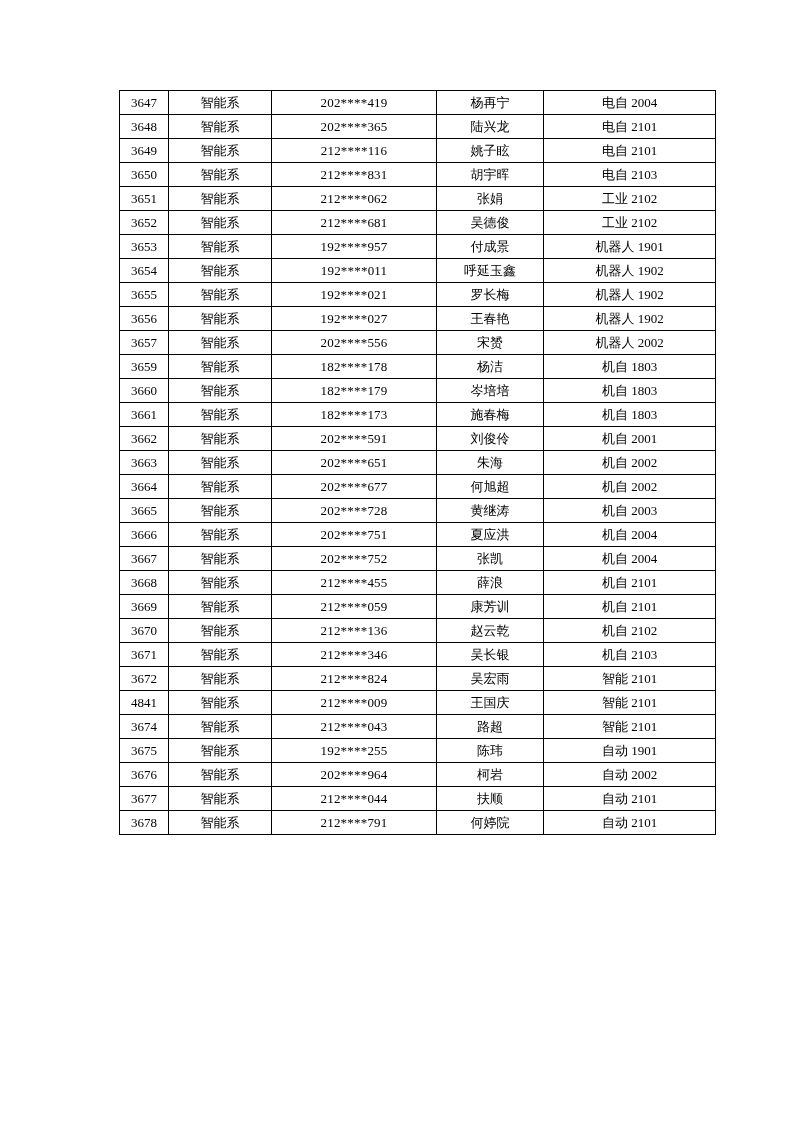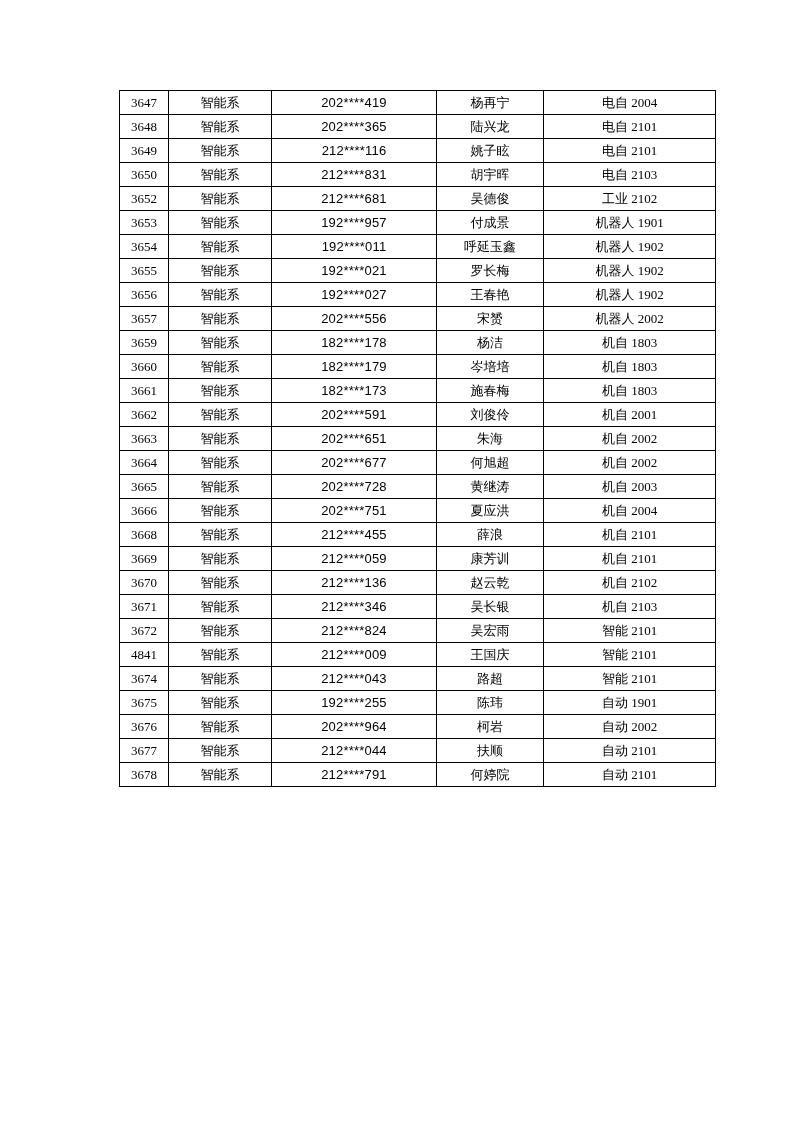--- a/index.html
+++ b/index.html
@@ -36,21 +36,21 @@
     padding: 0 2px;
     font-size: 13px;
     line-height: 23px;
     text-align: center;
     vertical-align: middle;
     white-space: nowrap;
     overflow: hidden;
   }
   td.col-seq   { width: 44px; }
   td.col-dept  { width: 98px; }
-  td.col-id    { width: 160px; font-family: Liberation Sans, sans-serif; letter-spacing: 0.2px; }
+  td.col-id    { width: 160px; font-family: Liberation Serif, serif; letter-spacing: 0.2px; }
   td.col-name  { width: 102px; }
   td.col-class { width: 167px; font-family: Liberation Serif, serif; }
 </style>
 </head>
 <body>
 
 <div class="page">
   <div class="table-wrap">
     <table class="doc-table">
       <tbody>
@@ -76,20 +76,27 @@
             <td class="col-class">电自 2101</td>
           </tr>
           <tr>
             <td class="col-seq">3650</td>
             <td class="col-dept">智能系</td>
             <td class="col-id">212****831</td>
             <td class="col-name">胡宇晖</td>
             <td class="col-class">电自 2103</td>
           </tr>
           <tr>
+            <td class="col-seq">3651</td>
+            <td class="col-dept">智能系</td>
+            <td class="col-id">212****062</td>
+            <td class="col-name">张娟</td>
+            <td class="col-class">工业 2102</td>
+          </tr>
+          <tr>
             <td class="col-seq">3652</td>
             <td class="col-dept">智能系</td>
             <td class="col-id">212****681</td>
             <td class="col-name">吴德俊</td>
             <td class="col-class">工业 2102</td>
           </tr>
           <tr>
             <td class="col-seq">3653</td>
             <td class="col-dept">智能系</td>
             <td class="col-id">192****957</td>
@@ -171,20 +178,27 @@
             <td class="col-dept">智能系</td>
             <td class="col-id">202****728</td>
             <td class="col-name">黄继涛</td>
             <td class="col-class">机自 2003</td>
           </tr>
           <tr>
             <td class="col-seq">3666</td>
             <td class="col-dept">智能系</td>
             <td class="col-id">202****751</td>
             <td class="col-name">夏应洪</td>
+            <td class="col-class">机自 2004</td>
+          </tr>
+          <tr>
+            <td class="col-seq">3667</td>
+            <td class="col-dept">智能系</td>
+            <td class="col-id">202****752</td>
+            <td class="col-name">张凯</td>
             <td class="col-class">机自 2004</td>
           </tr>
           <tr>
             <td class="col-seq">3668</td>
             <td class="col-dept">智能系</td>
             <td class="col-id">212****455</td>
             <td class="col-name">薛浪</td>
             <td class="col-class">机自 2101</td>
           </tr>
           <tr>

